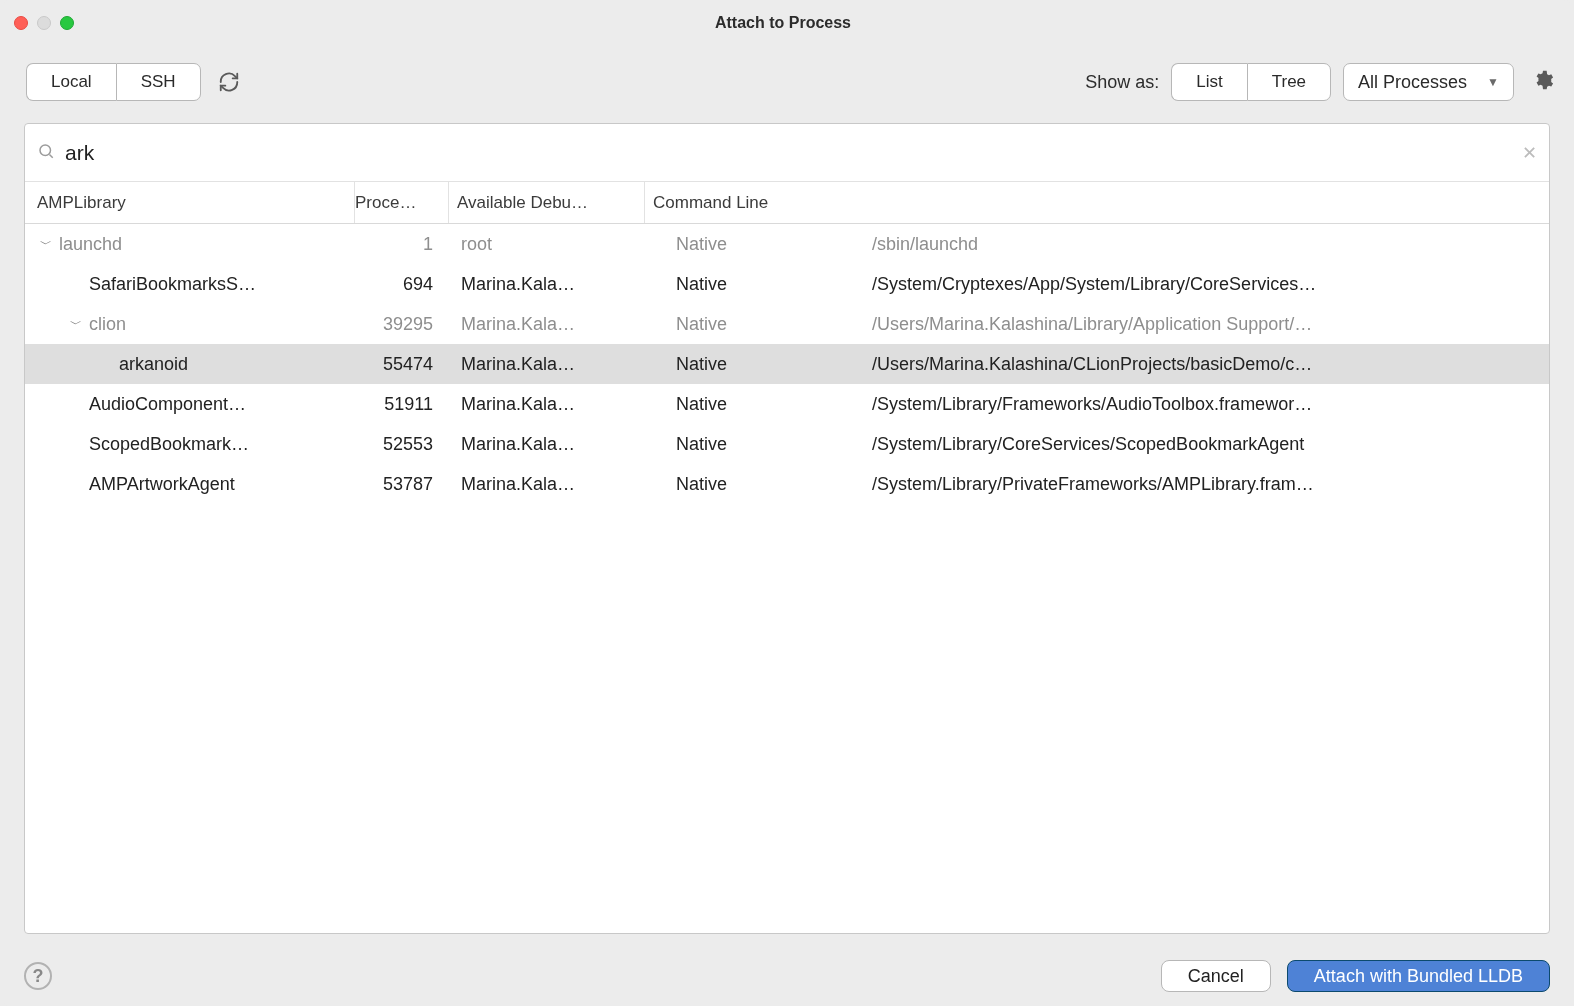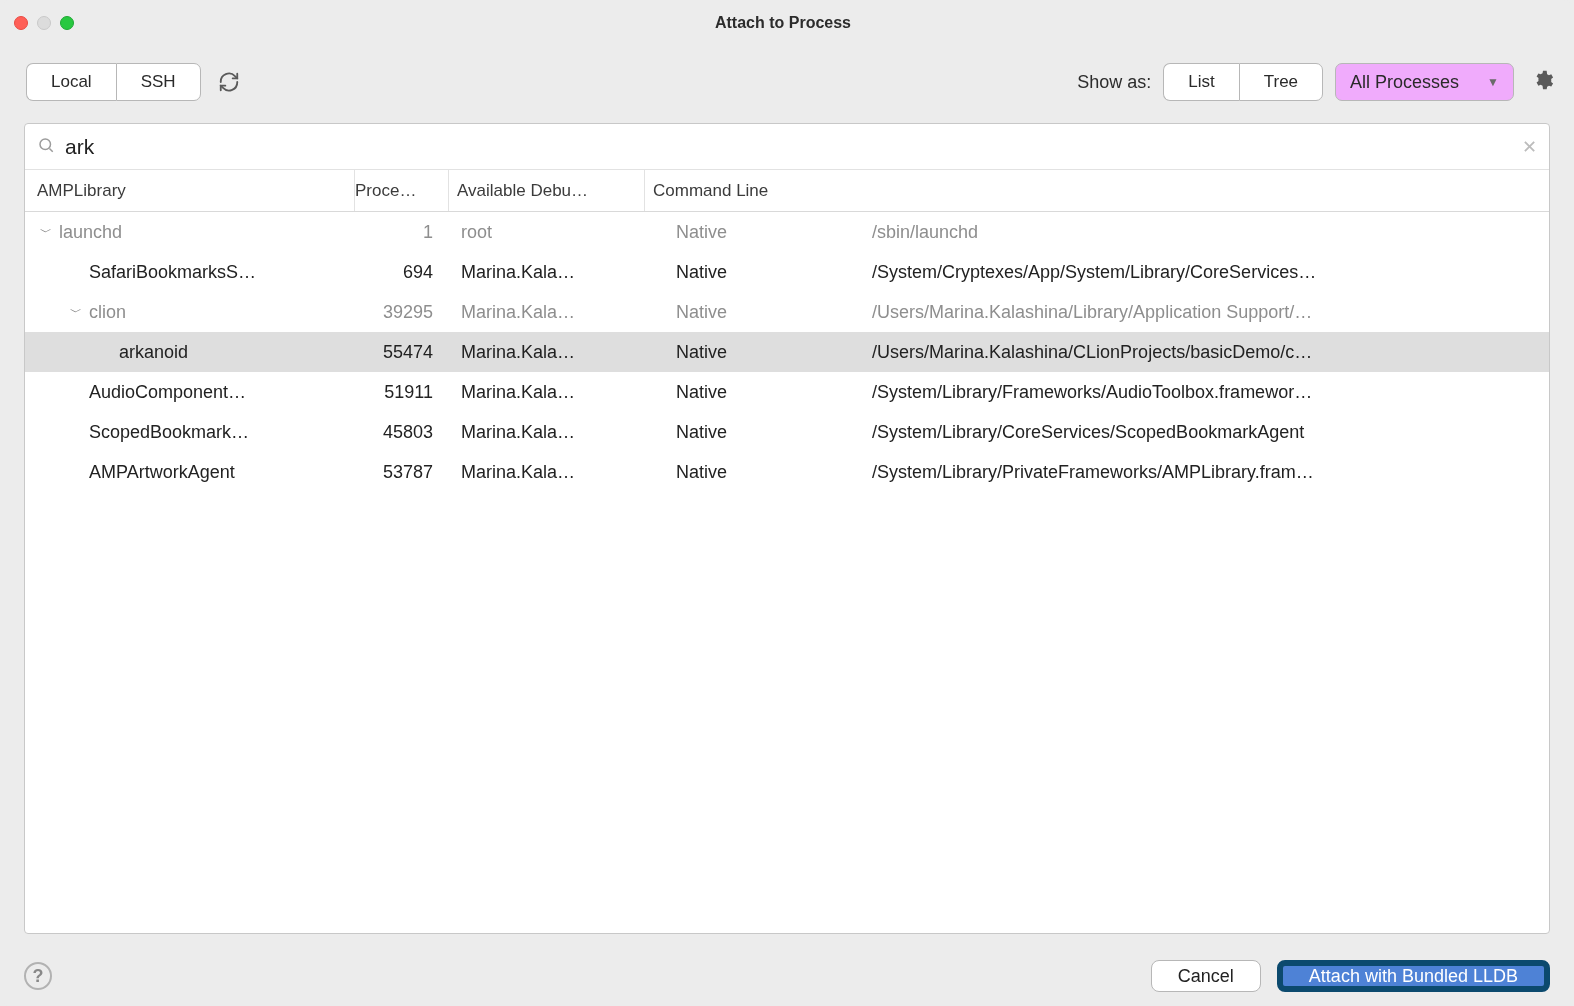--- a/index.html
+++ b/index.html
@@ -13,25 +13,25 @@
   .tl.green { background:#28c840; border:1px solid #1fa834; }
   .title { position:absolute; left:0; right:8px; text-align:center; font-size:16px; font-weight:600; color:#2c2c2c; pointer-events:none; }
   .toolbar { display:flex; align-items:center; padding:18px 20px 18px 26px; gap:12px; }
   .seg { display:flex; }
   .seg button { height:38px; padding:0 24px; font-size:17px; background:#fff; border:1px solid #b7b7b7; color:#2a2a2a; cursor:pointer; }
   .seg button:first-child { border-radius:7px 0 0 7px; border-right:none; }
   .seg button:last-child  { border-radius:0 7px 7px 0; }
   .iconbtn { width:32px; height:32px; display:flex; align-items:center; justify-content:center; color:#5a5a5a; cursor:pointer; border:none; background:transparent; }
   .spacer { flex:1; }
   .lbl { font-size:18px; color:#2c2c2c; }
-  .dropdown { height:38px; padding:0 14px; background:#f0abfc; border:1px solid #b7b7b7; border-radius:7px; display:flex; align-items:center; gap:28px; font-size:18px; color:#2a2a2a; cursor:pointer; }
+  .dropdown { height:38px; padding:0 14px; background:#ffffff; border:1px solid #b7b7b7; border-radius:7px; display:flex; align-items:center; gap:20px; font-size:18px; color:#2a2a2a; cursor:pointer; }
   .dropdown .chev { color:#6a6a6a; font-size:12px; }
   .gear { margin-left:6px; font-size:20px; color:#5a5a5a; cursor:pointer; }
   .content { flex:1; margin:4px 24px 14px 24px; background:#fff; border:1px solid #c8c8c8; border-radius:4px; display:flex; flex-direction:column; overflow:hidden; }
-  .searchbar { display:flex; align-items:center; height:46px; border-bottom:1px solid #e2e2e2; padding:0 12px; gap:10px; }
+  .searchbar { display:flex; align-items:center; height:58px; border-bottom:1px solid #e2e2e2; padding:0 12px; gap:10px; }
   .searchbar .sicon { color:#9c9c9c; }
   .searchbar input { flex:1; border:none; outline:none; font-size:21px; color:#222; background:transparent; }
   .searchbar .clear { color:#bcbcbc; font-size:18px; cursor:pointer; }
   .thead { display:flex; height:42px; align-items:center; border-bottom:1px solid #d9d9d9; color:#3b3b3b; font-size:17px; }
   .col-exe  { width:330px; padding-left:12px; }
   .col-pid  { width:94px;  text-align:left; padding-right:10px; }
   .col-usr  { width:180px; padding-left:12px; }
   .col-dbg  { width:196px; padding-left:8px; }
   .col-cmd  { flex:1; padding-left:8px; padding-right:12px; }
   .thead > div { border-right:1px solid #e2e2e2; height:100%; display:flex; align-items:center; overflow:hidden; white-space:nowrap; }
@@ -44,21 +44,21 @@
   .cell.exe  { width:330px; padding-left:12px; display:flex; align-items:center; }
   .cell.pid  { width:94px;  text-align:right; padding-right:16px; }
   .cell.usr  { width:180px; padding-left:12px; }
   .cell.dbg  { width:196px; padding-left:8px;margin-left:39px; }
   .cell.cmd  { flex:1; padding-left:8px; padding-right:12px; }
   .disclosure { width:18px; display:inline-block; text-align:center; color:#7a7a7a; font-size:12px; margin-right:4px;}
   .footer { display:flex; align-items:center; padding:12px 24px 14px 24px; gap:16px; }
   .help { width:28px; height:28px; border:2px solid #b2b2b2; border-radius:50%; display:flex; align-items:center; justify-content:center; color:#888; font-size:18px; font-weight:600; cursor:pointer;}
   .btn { height:32px; padding:0 26px; border-radius:8px; font-size:18px; cursor:pointer; }
   .btn.secondary { background:#fff; border:1px solid #b7b7b7; color:#222; }
-  .btn.primary   { background:#4e82d6; border:6px solid #0c4a6e; color:#fff; }
+  .btn.primary   { background:#4e82d6; border:1px solid #0c4a6e; color:#fff; }
 </style>
 </head>
 <body>
 
 <div class="window">
 
   <div class="titlebar">
     <div class="traffic">
       <div class="tl red"></div>
       <div class="tl gray"></div>
@@ -169,21 +169,21 @@
           <div class="cell usr">Marina.Kala…</div>
           <div class="cell dbg">Native</div>
           <div class="cell cmd">/System/Library/Frameworks/AudioToolbox.framewor…</div>
         </div>
         <div class="row">
           <div class="cell exe">
             <span style="display: inline-block; width: 30px;"></span>
             <span class="disclosure"></span>
             <span>ScopedBookmark…</span>
           </div>
-          <div class="cell pid">45803</div>
+          <div class="cell pid">52553</div>
           <div class="cell usr">Marina.Kala…</div>
           <div class="cell dbg">Native</div>
           <div class="cell cmd">/System/Library/CoreServices/ScopedBookmarkAgent</div>
         </div>
         <div class="row">
           <div class="cell exe">
             <span style="display: inline-block; width: 30px;"></span>
             <span class="disclosure"></span>
             <span>AMPArtworkAgent</span>
           </div>

